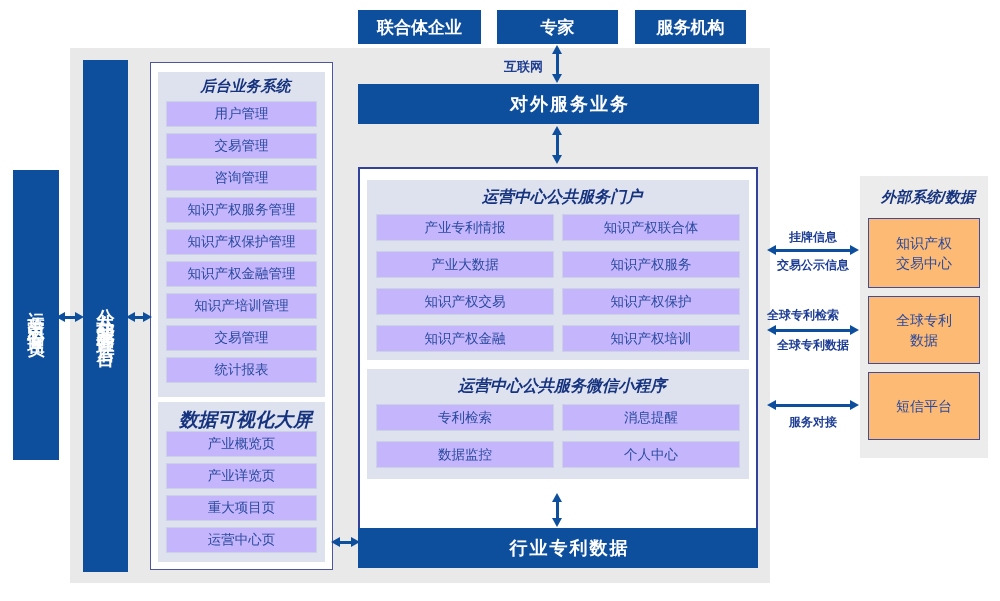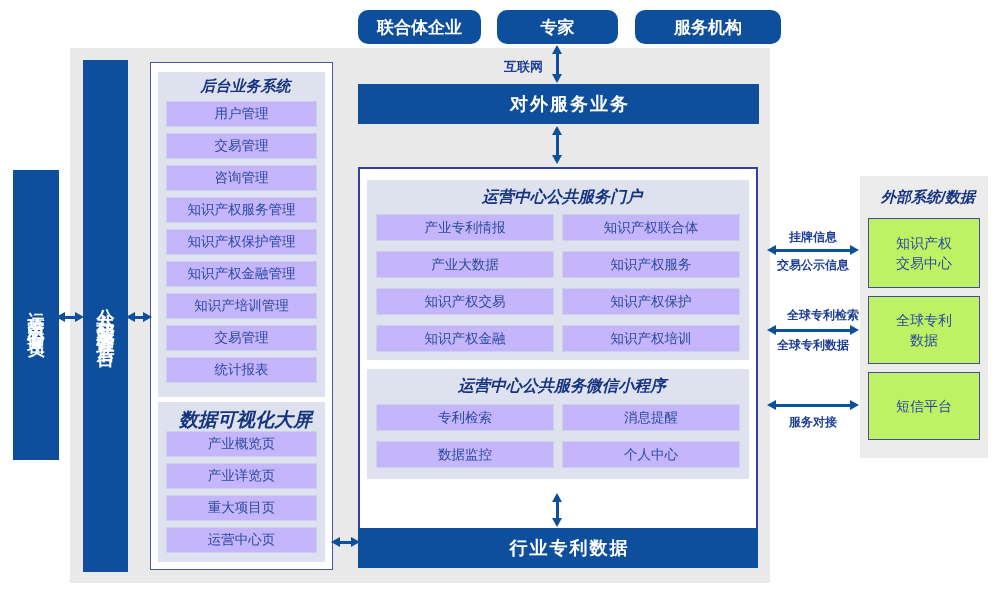--- a/index.html
+++ b/index.html
@@ -11,39 +11,39 @@
     --rpanel:#ececec;
   }
   *{box-sizing:border-box;margin:0;padding:0;}
   body{font-family:"Liberation Sans","DejaVu Sans",sans-serif;background:#ffffff;}
   .stage{position:relative;width:1000px;height:601px;background:#ffffff;overflow:hidden;}
 
   .canvas-bg{position:absolute;left:70px;top:48px;width:700px;height:535px;background:var(--canvas);}
 
   .bluebox{position:absolute;background:var(--blue);color:#fff;font-weight:bold;
            display:flex;align-items:center;justify-content:center;}
-  .actor{top:10px;height:34px;font-size:17px;border-radius:10px;}
+  .actor{top:10px;height:34px;font-size:17px;}
   .bigbar{height:40px;font-size:18px;letter-spacing:2px;padding-left:23px;}
 
   .vbar{position:absolute;background:var(--blue);display:flex;align-items:center;justify-content:center;}
   .vtext{writing-mode:vertical-rl;text-orientation:upright;color:#fff;font-weight:bold;
          font-size:17px;letter-spacing:5px;white-space:nowrap;}
 
   .panel{position:absolute;background:#fff;}
   .center-panel{left:358px;top:167px;width:400px;height:375px;border:2px solid #32429b;}
   .left-panel{left:150px;top:62px;width:183px;height:508px;border:1px solid #4d569d;}
 
   .section{position:absolute;background:var(--sec-bg);}
   .sec-title{display:block;text-align:center;font-weight:bold;font-style:italic;color:#16337f;margin-left:8px;}
 
   .cell{position:absolute;background:#c4b5fd;border:1px solid #ccd2e6;color:var(--item-text);
         font-size:13.5px;display:flex;align-items:center;justify-content:center;white-space:nowrap;}
 
   .right-panel{position:absolute;left:860px;top:176px;width:128px;height:282px;background:var(--rpanel);}
-  .sysbox{position:absolute;left:8px;width:112px;background:#bef264;border:1.5px solid #3f4d9b;
+  .sysbox{position:absolute;left:8px;width:112px;background:#fdba74;border:1.5px solid #3f4d9b;
           color:var(--item-text);font-size:14px;line-height:1.45;display:flex;flex-direction:column;
           align-items:center;justify-content:center;text-align:center;}
 
   .small-label{position:absolute;color:var(--navy);font-weight:bold;font-size:12px;white-space:nowrap;}
 
   
   .ah,.av{position:absolute;}
   .ah .shaft{position:absolute;left:8px;right:8px;top:50%;height:3px;margin-top:-1.5px;background:var(--blue);}
   .ah::before{content:"";position:absolute;left:0;top:50%;margin-top:-5.5px;
      border-top:5.5px solid transparent;border-bottom:5.5px solid transparent;border-right:9px solid var(--blue);}
@@ -57,21 +57,21 @@
 </style>
 </head>
 <body>
 
 <div class="stage">
 
   <div class="canvas-bg"></div>
 
   <div class="bluebox actor" style="left:358px;width:123px;">联合体企业</div>
   <div class="bluebox actor" style="left:497px;width:121px;">专家</div>
-  <div class="bluebox actor" style="left:635px;width:146px;">服务机构</div>
+  <div class="bluebox actor" style="left:635px;width:111px;">服务机构</div>
 
   <div class="small-label" style="left:455px;top:58px;width:88px;text-align:right;font-size:13px;">互联网</div>
   <div class="av" style="left:551px;top:45px;width:12px;height:38px;">
       <b class="shaft"></b>
     </div>
 
   <div class="bluebox bigbar" style="left:358px;top:84px;width:401px;">对外服务业务</div>
   <div class="av" style="left:551px;top:126px;width:12px;height:38px;">
       <b class="shaft"></b>
     </div>
@@ -155,21 +155,21 @@
       <span>短信平台</span>
     </div>
   </div>
 
   <div class="small-label" style="left:767px;top:229px;width:92px;text-align:center;">挂牌信息</div>
   <div class="ah" style="left:767px;top:244px;width:92px;height:12px;">
       <b class="shaft"></b>
     </div>
   <div class="small-label" style="left:767px;top:257px;width:92px;text-align:center;">交易公示信息</div>
 
-  <div class="small-label" style="left:767px;top:307px;width:92px;text-align:right;">全球专利检索</div>
+  <div class="small-label" style="left:767px;top:307px;width:92px;text-align:left;">全球专利检索</div>
   <div class="ah" style="left:767px;top:324px;width:92px;height:12px;">
       <b class="shaft"></b>
     </div>
   <div class="small-label" style="left:767px;top:337px;width:92px;text-align:center;">全球专利数据</div>
 
   <div class="ah" style="left:767px;top:399px;width:92px;height:12px;">
       <b class="shaft"></b>
     </div>
   <div class="small-label" style="left:767px;top:414px;width:92px;text-align:center;">服务对接</div>
 

